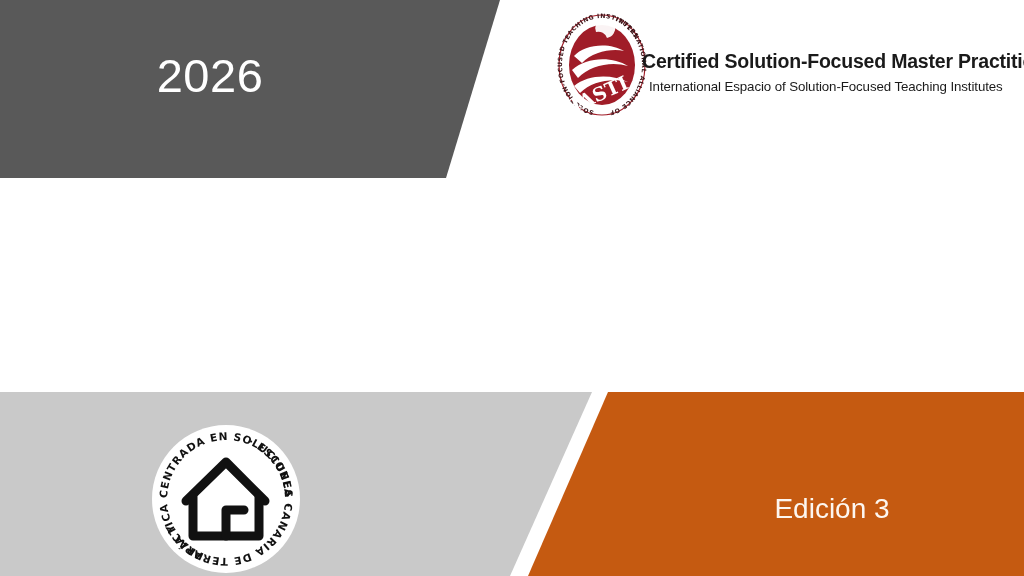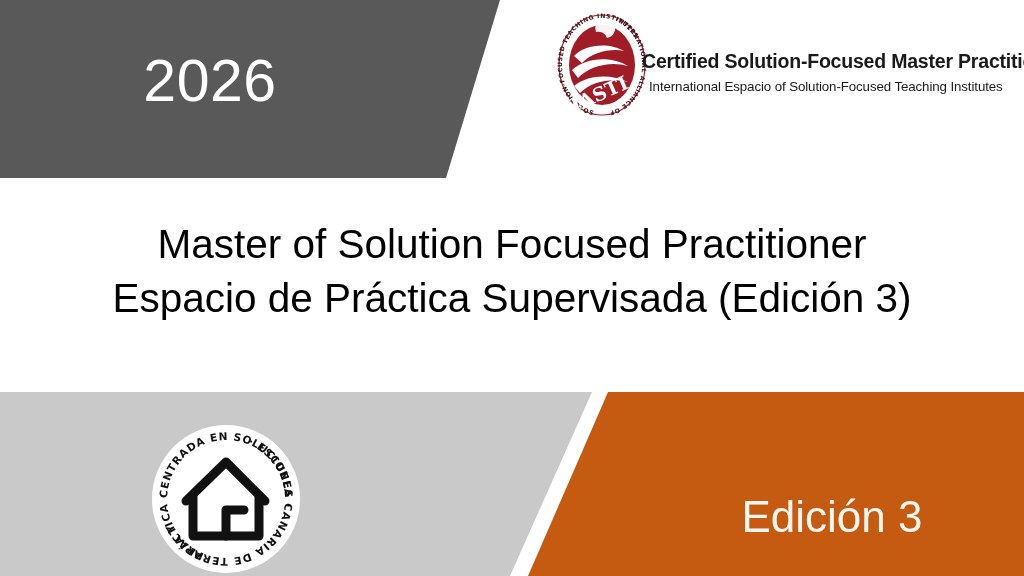--- a/index.html
+++ b/index.html
@@ -29,21 +29,21 @@
     -webkit-clip-path: polygon(0 0, 100% 0, 89.2% 100%, 0 100%);
     clip-path: polygon(0 0, 100% 0, 89.2% 100%, 0 100%);
   }
   .year-label {
     position: absolute;
     left: 0;
     top: 52px;
     width: 420px;
     text-align: center;
     color: #ffffff;
-    font-size: 59px;
+    font-size: 47px;
     line-height: 1;
     letter-spacing: 0.5px;
     font-weight: 400;
   }
 
   
   .iasti-block {
     position: absolute;
     left: 552px;
     top: 6px;
@@ -117,21 +117,21 @@
     -webkit-clip-path: polygon(16.13% 0, 100% 0, 100% 100%, 0 100%);
     clip-path: polygon(16.13% 0, 100% 0, 100% 100%, 0 100%);
   }
   .edition-label {
     position: absolute;
     left: 640px;
     top: 495px;
     width: 384px;
     text-align: center;
     color: #fdf6f0;
-    font-size: 44px;
+    font-size: 28px;
     line-height: 1;
     font-weight: 400;
   }
 
   
   .ectpcs-logo {
     position: absolute;
     left: 151px;
     top: 424px;
     width: 150px;
@@ -174,24 +174,20 @@
         <text x="50" y="92" text-anchor="middle" font-family="DejaVu Serif, serif" font-size="19" font-weight="700" fill="#ffffff" transform="rotate(-24 50 92)">IASTI</text>
       </svg>
     </div>
 
     <div class="iasti-text-wrap">
       <div class="iasti-title">Certified Solution-Focused Master Practitioner</div>
       <div class="iasti-subtitle">International Espacio of Solution-Focused Teaching Institutes</div>
     </div>
   </div>
 
-  <div class="main-title">
-    <span class="ln">Master of Solution Focused Practitioner</span>
-    <span class="ln">Espacio de Práctica Supervisada (Edición 3)</span>
-  </div>
 
   <div class="bottom-gray-band"></div>
   <div class="bottom-orange-band"></div>
 
   <div class="edition-label">Edición 3</div>
 
   <div class="ectpcs-logo">
     <svg viewBox="0 0 150 150" width="150" height="150" aria-hidden="true">
       <defs>
         <path id="schoolRingTop" d="M75,16 a59,59 0 1,1 -0.1,0"></path>

